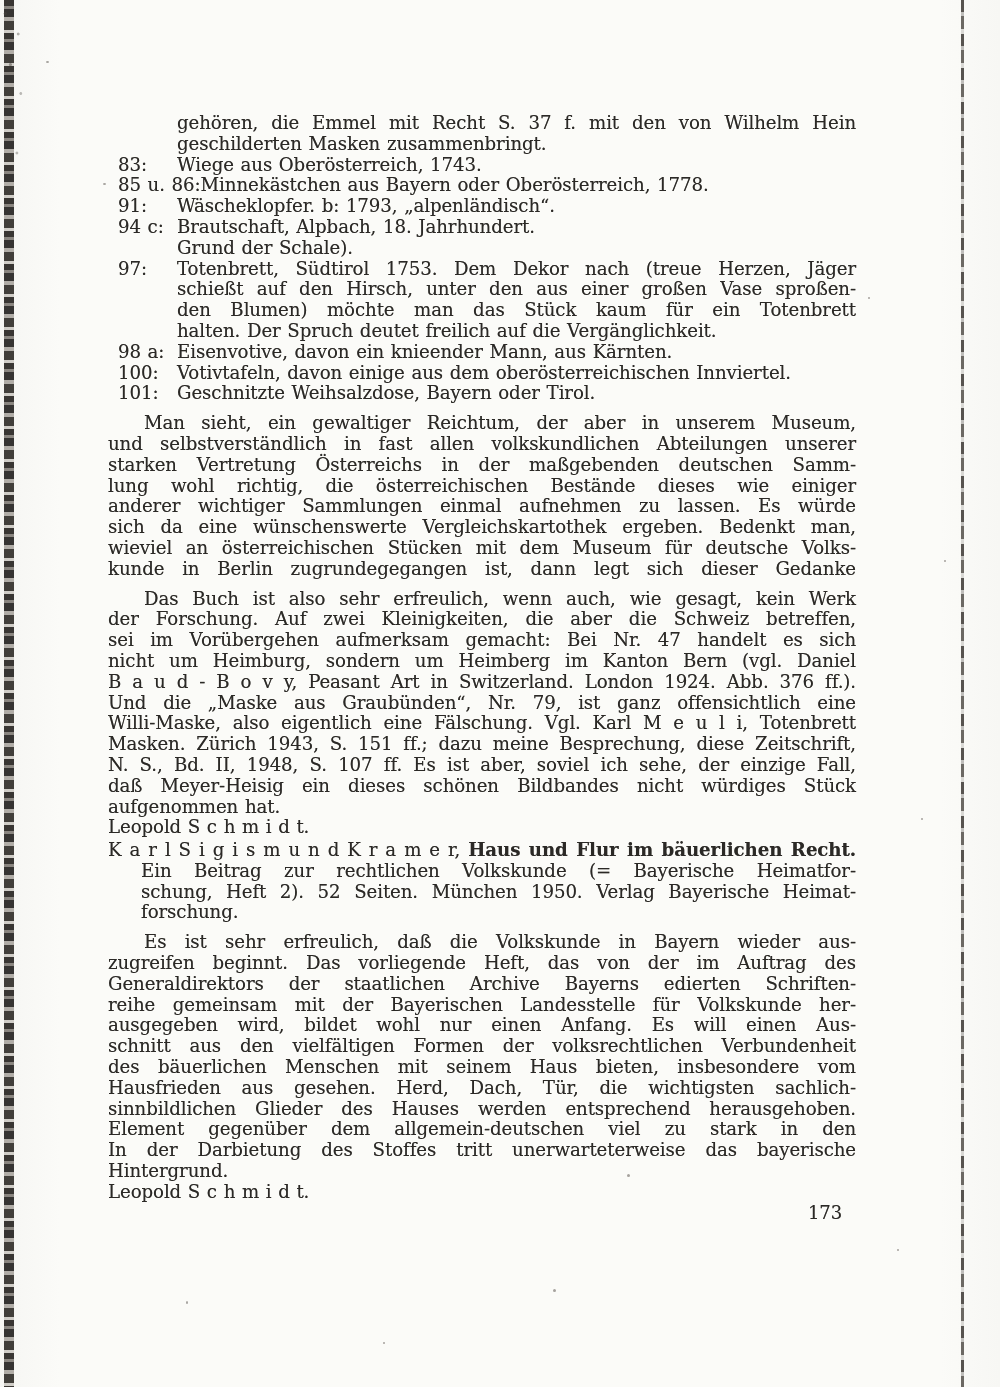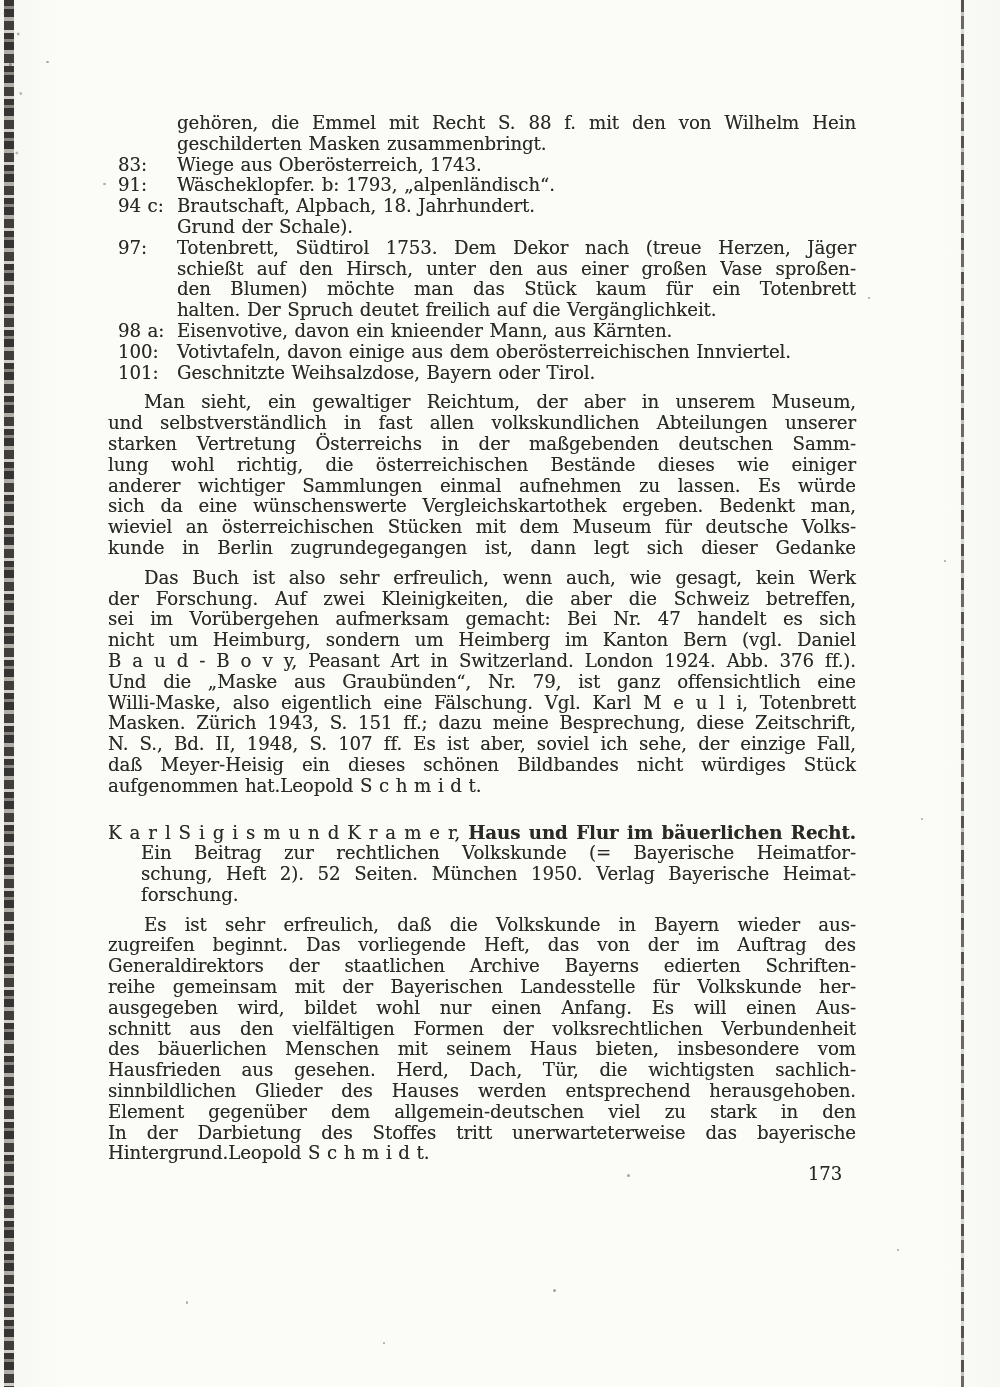--- a/index.html
+++ b/index.html
@@ -47,24 +47,24 @@
     font-size:18.2px;line-height:20.8px;letter-spacing:-0.1px;
     text-shadow:0 0 .5px rgba(43,41,38,.5);
     word-spacing:1px;
   }
   .line{min-height:20.8px;}
   .line.j{text-align:justify;text-align-last:justify;}
   .hang{padding-left:69px;}
   .hang .lbl{display:inline-block;min-width:59px;margin-left:-59px;}
   .para{margin-top:9px;}
   .para .line:first-child{text-indent:36px;}
-  .head{margin-top:26px;}
+  .head{margin-top:2px;}
   .head .line + .line{padding-left:33px;}
   .bold{font-weight:bold;}
-  .sigline{display:flex;}
+  .sigline{display:flex;justify-content:space-between;flex-direction:column;}
   .sigline .sig{padding-right:22px;white-space:nowrap;}
   .pagenum{
     text-align:right;padding-right:14px;
     font-size:18px;
   }
 </style>
 </head>
 <body>
 
 <div class="page">
@@ -79,25 +79,28 @@
   <div class="speck" style="left:921px;top:818px;width:2px;height:2px;"></div>
   <div class="speck" style="left:627px;top:1174px;width:3px;height:3px;"></div>
   <div class="speck" style="left:897px;top:1249px;width:2px;height:2px;"></div>
   <div class="speck" style="left:553px;top:1289px;width:3px;height:3px;"></div>
   <div class="speck" style="left:186px;top:1301px;width:2px;height:3px;"></div>
   <div class="speck" style="left:383px;top:1342px;width:2px;height:2px;"></div>
 
   <div class="text-col">
 
     <div class="block hang">
-        <div class="line j">gehören, die Emmel mit Recht S. 88 f. mit den von Wilhelm Hein</div>
+        <div class="line j">gehören, die Emmel mit Recht S. 37 f. mit den von Wilhelm Hein</div>
         <div class="line">geschilderten Masken zusammenbringt.</div>
       </div>
       <div class="block hang">
         <div class="line"><span class="lbl">83:</span>Wiege aus Oberösterreich, 1743.</div>
+      </div>
+      <div class="block hang">
+        <div class="line"><span class="lbl">85 u. 86:</span>Minnekästchen aus Bayern oder Oberösterreich, 1778.</div>
       </div>
       <div class="block hang">
         <div class="line"><span class="lbl">91:</span>Wäscheklopfer. b: 1793, „alpenländisch“.</div>
       </div>
       <div class="block hang">
         <div class="line"><span class="lbl">94 c:</span>Brautschaft, Alpbach, 18. Jahrhundert.</div>
       </div>
       <div class="block hang">
         <div class="line">Grund der Schale).</div>
       </div>

